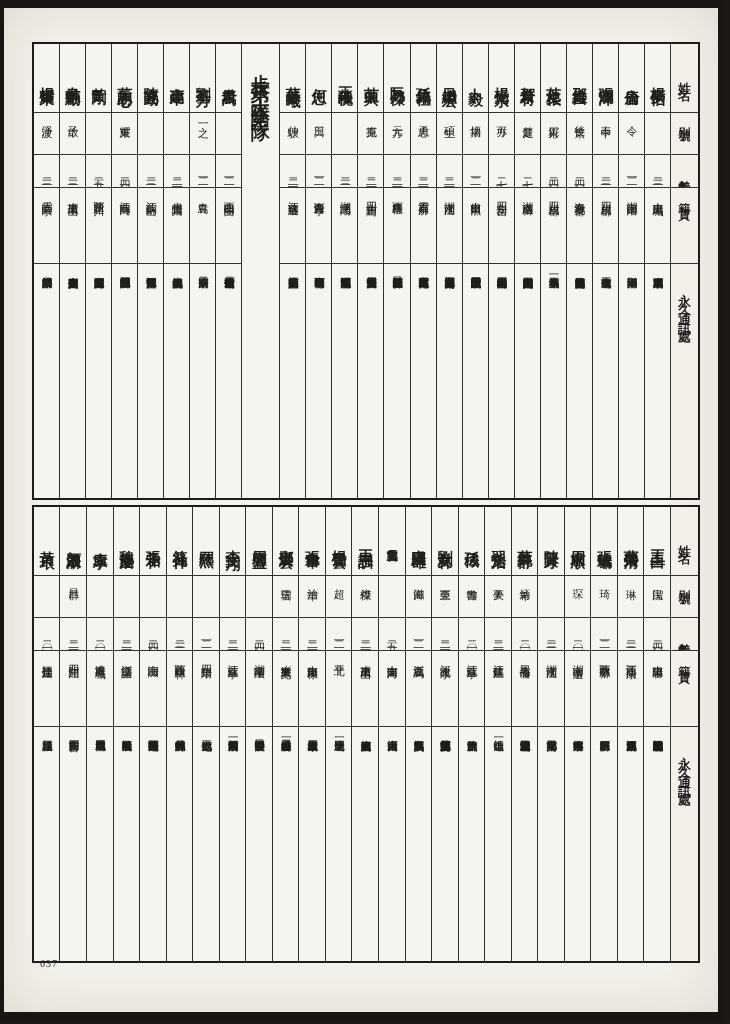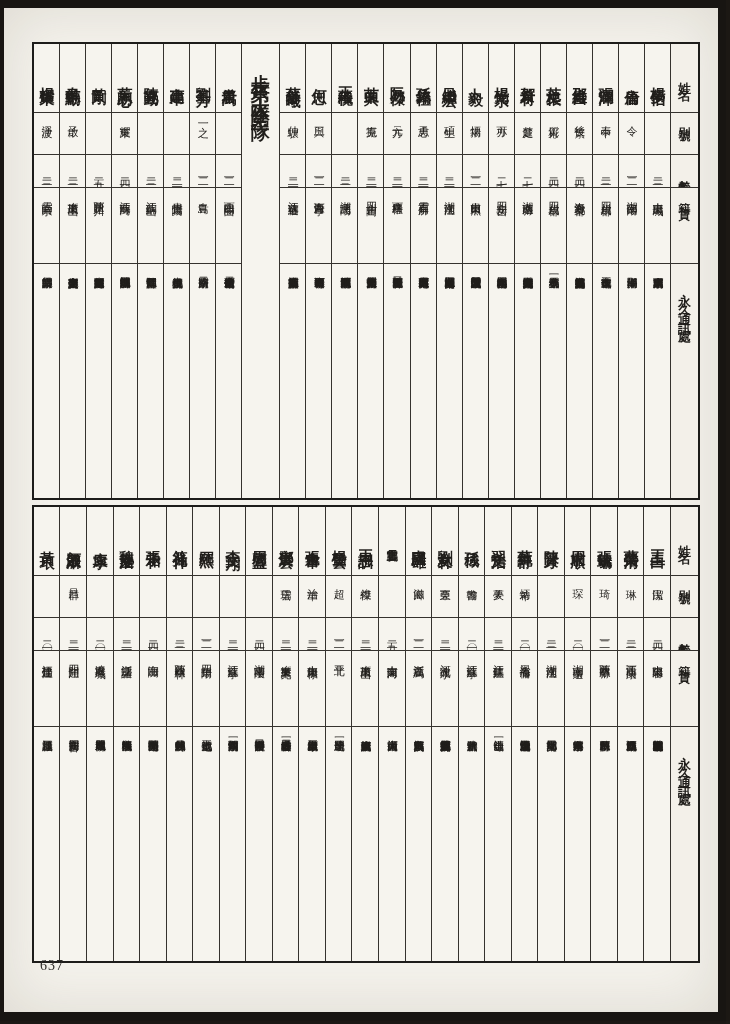--- a/index.html
+++ b/index.html
@@ -79,21 +79,21 @@
     font-size: 19px;
     font-weight: bold;
     letter-spacing: 6px;
     padding-top: 14px;
   }
 
   .pagenum {
     position: absolute;
     left: 36px;
     top: 950px;
-    font-size: 14px;
+    font-size: 10px;
     color: #2b2926;
     letter-spacing: 1px;
     font-family: "Liberation Serif", serif;
   }
   
   .edge-shadow-r { position:absolute; right:0; top:0; width:4px; height:100%; background:rgba(40,35,28,0.25); }
   .edge-shadow-b { position:absolute; left:0; bottom:0; width:100%; height:3px; background:rgba(40,35,28,0.2); }
 </style>
 </head>
 <body>

